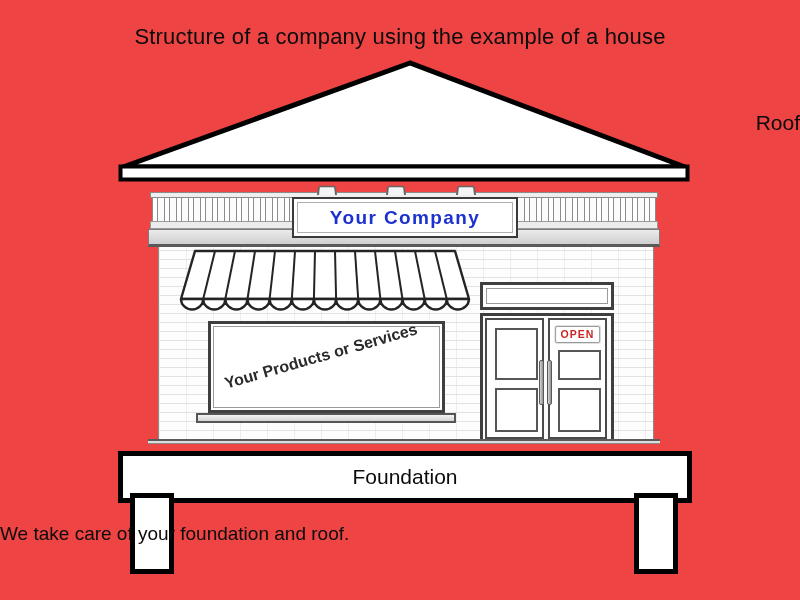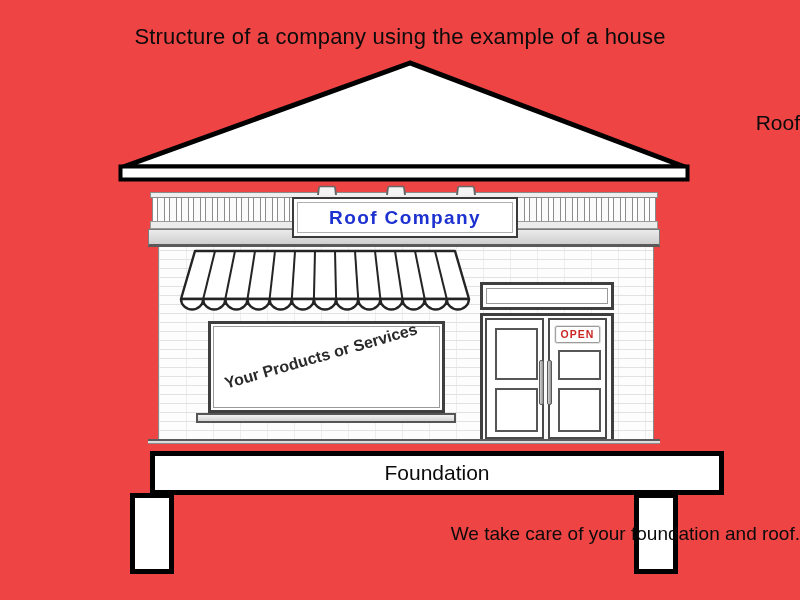--- a/index.html
+++ b/index.html
@@ -6,21 +6,21 @@
   html,body { background:#ffffff; }
   .canvas {
     position:relative; width:800px; height:600px; background:#ef4444;
     font-family:"Liberation Sans", sans-serif; color:#0b0b0b; overflow:hidden;
   }
   .abs { position:absolute; }
 
   
   .title { left:0; right:0; top:24px; text-align:center; font-size:22px; letter-spacing:.2px; }
   .roof-label { left:0; right:0; top:111px; text-align:right; font-size:21px; }
-  .tagline { left:12px; right:0; top:523px; text-align:right; font-size:19px; }
+  .tagline { left:0; right:0; top:523px; text-align:left; font-size:19px; }
 
   
   .roof-svg { left:0; top:0; width:800px; height:200px; }
 
   
   .store { left:148px; top:185px; width:512px; height:259px; }
 
   .wall {
     left:10px; top:62px; width:496px; height:193px;
     background-color:#fdfdfd;
@@ -98,24 +98,23 @@
     padding:1px 5px; background:#fff; border:1px solid #9a9a9a; border-radius:2px;
     box-shadow:0 0 0 1px #e2e2e2;
     color:#c92525; font-size:10.5px; font-weight:bold; letter-spacing:1px; line-height:1.2;
     white-space:nowrap;
   }
   .handle { position:absolute; top:44px; width:5px; height:45px; background:linear-gradient(90deg,#d5d5d5,#8f8f8f); border:1px solid #5a5a5a; border-radius:2px; z-index:3; }
   .handle-l { left:56px; } .handle-r { left:64px; }
 
   
   .foundation {
-    left:118px; top:451px; width:574px; height:44px; background:#ffffff;
+    left:118px; top:451px; width:574px; height:52px; background:#ffffff;
     border:5px solid #000; display:flex; align-items:center; justify-content:center;
     font-size:21px;
-    margin-left:32px;
   }
   .leg { top:493px; width:44px; height:81px; background:#ffffff; border:5px solid #000; }
   .leg-left { left:130px; } .leg-right { left:634px; }
 </style>
 </head>
 <body>
 
 <div class="canvas">
 
   <div class="abs title">Structure of a company using the example of a house</div>
@@ -133,21 +132,21 @@
     <div class="abs cornice-rail"></div>
     <div class="abs dentils"></div>
     <div class="abs band1"></div>
     <div class="abs ledge"></div>
 
     <div class="abs cap cap1"></div>
     <div class="abs cap cap2"></div>
     <div class="abs cap cap3"></div>
 
     <div class="abs sign">
-      <span>Roof Company</span>
+      <span>Your Company</span>
     </div>
 
     <svg class="abs awning-svg" viewBox="0 0 292 78">
       <polygon points="16,3 276,3 290,51 2,51" fill="#ffffff" stroke="#242424" stroke-width="2.4" stroke-linejoin="round"></polygon>
       <g stroke="#242424" stroke-width="2">
         <line x1="36" y1="3" x2="24.2" y2="51"></line>
         <line x1="56" y1="3" x2="46.3" y2="51"></line>
         <line x1="76" y1="3" x2="68.5" y2="51"></line>
         <line x1="96" y1="3" x2="90.6" y2="51"></line>
         <line x1="116" y1="3" x2="112.8" y2="51"></line>

